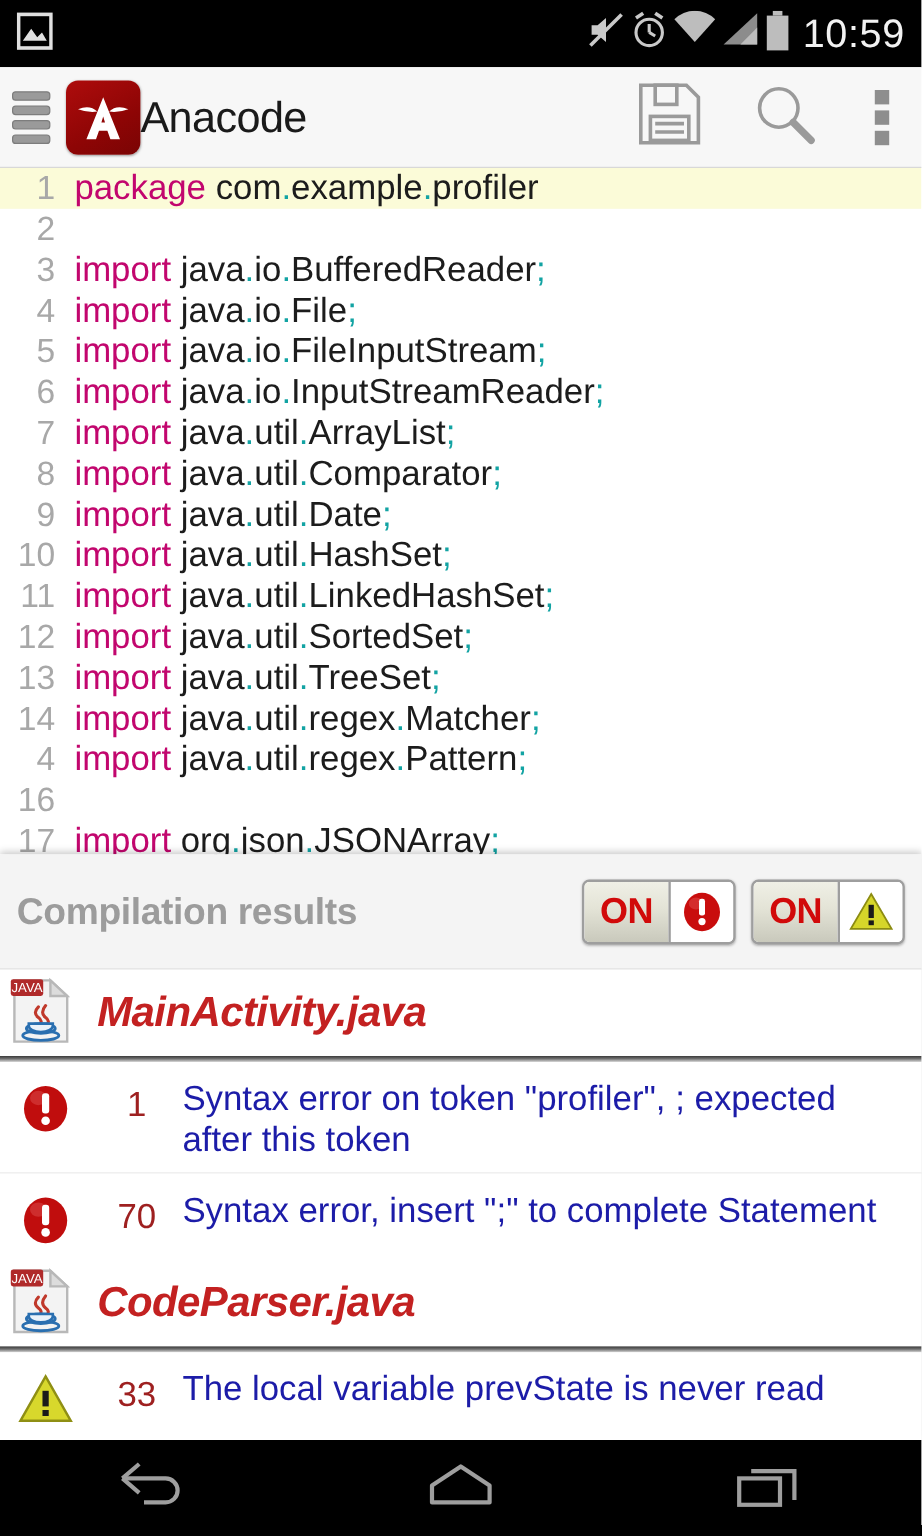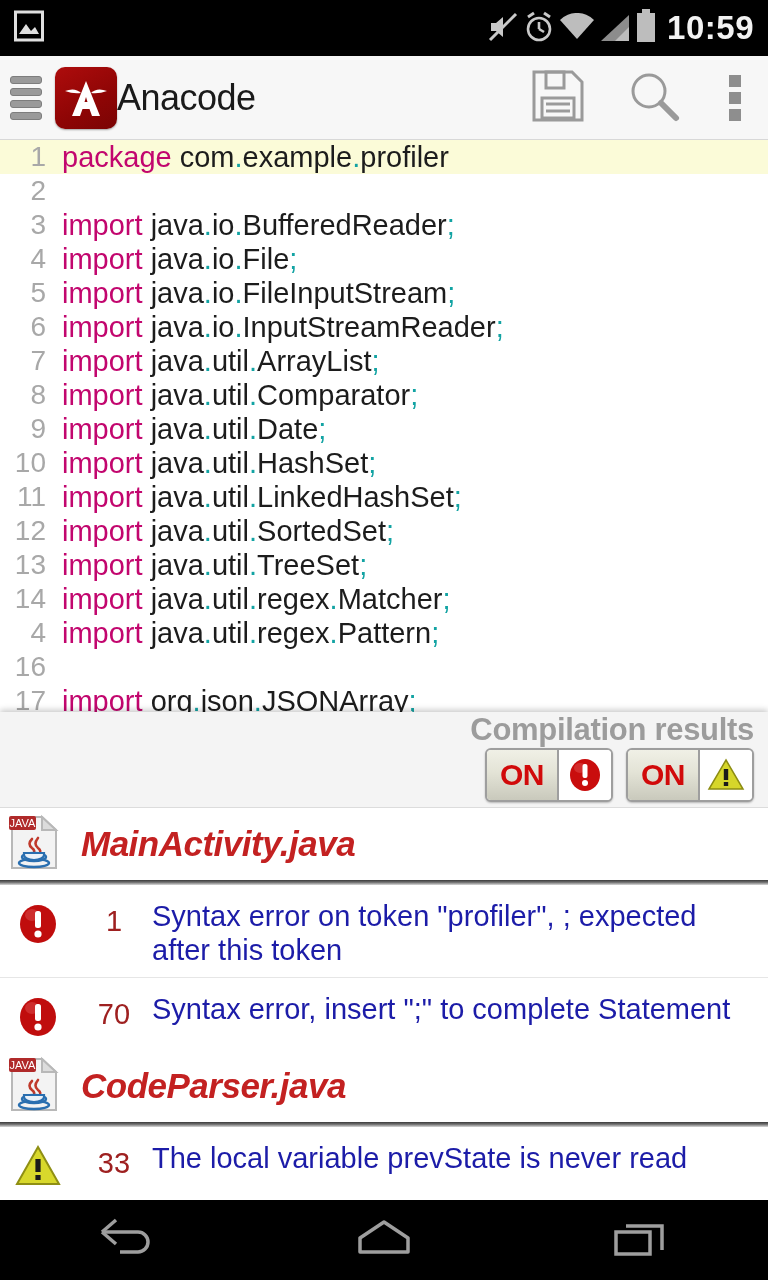--- a/index.html
+++ b/index.html
@@ -10,21 +10,21 @@
     overflow:hidden;
     position:relative;
   }
 
   
   .statusbar{
     position:absolute; left:0; top:0; width:768px; height:56px;
     background:#000; display:flex; align-items:center; padding:0 14px;
   }
   .sb-left{ display:flex; align-items:center; gap:10px; }
-  .sb-right{ margin-left:auto; display:flex; align-items:flex-end; gap:4px;font-weight:bold; }
+  .sb-right{ margin-left:auto; display:flex; align-items:flex-start; gap:4px; }
   .sb-clock{
     color:#f2f2f2; font-size:33px; letter-spacing:0.5px; margin-left:6px;
   }
 
   
   .appbar{
     position:absolute; left:0; top:56px; width:768px; height:84px;
     background:#f7f7f7; display:flex; align-items:center;
     border-bottom:1px solid #d8d8d8;
   }
@@ -73,22 +73,22 @@
   }
   .kw{ color:#c2066e; font-weight:normal;margin-top:8px; }
   .pn{ color:#12a3a3; }
 
   
   .panel{
     position:absolute; left:0; top:712px; width:768px; height:488px;
     background:#fff; box-shadow:0 -2px 6px rgba(0,0,0,.22);
   }
   .panel-head{
-    height:96px; background:#f4f4f4; display:flex; align-items:flex-end;
-    padding:0 14px; border-bottom:1px solid #dcdcdc;flex-direction:column;
+    height:96px; background:#f4f4f4; display:flex; align-items:center;
+    padding:0 14px; border-bottom:1px solid #dcdcdc;
   }
   .panel-title{
     font-size:31px; color:#9c9c9c; font-weight:bold; letter-spacing:-0.3px;
   }
   .toggles{ margin-left:auto; display:flex; gap:13px; }
   .toggle{
     height:54px; display:flex; align-items:stretch;
     border:2px solid #9e9e9e; border-radius:6px; overflow:hidden;
     background:#fff; box-shadow:0 1px 2px rgba(0,0,0,.25);
   }

